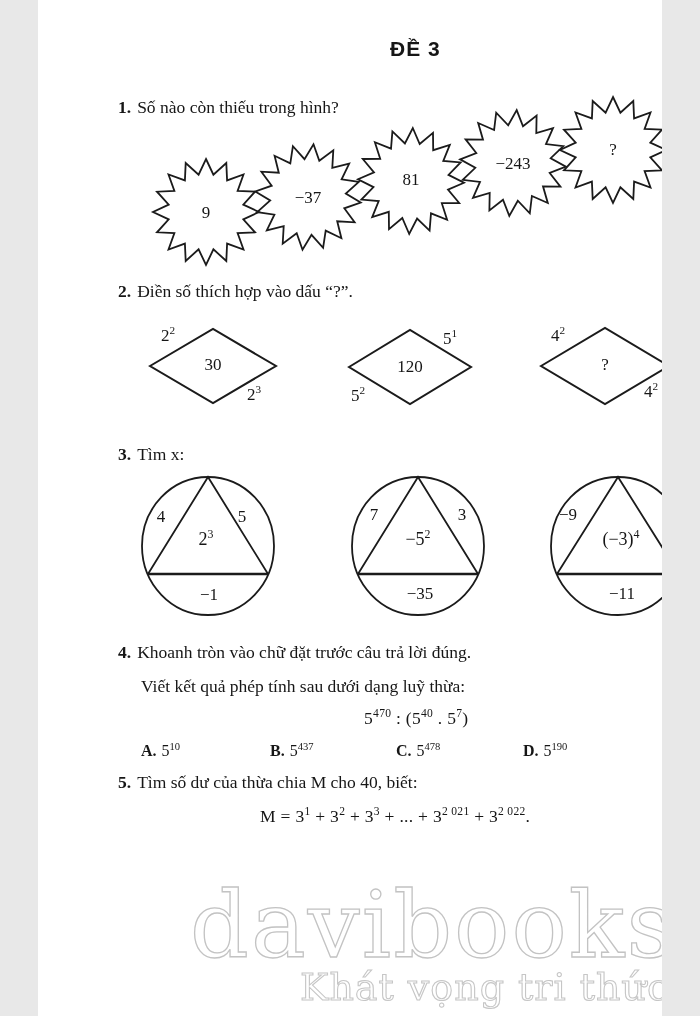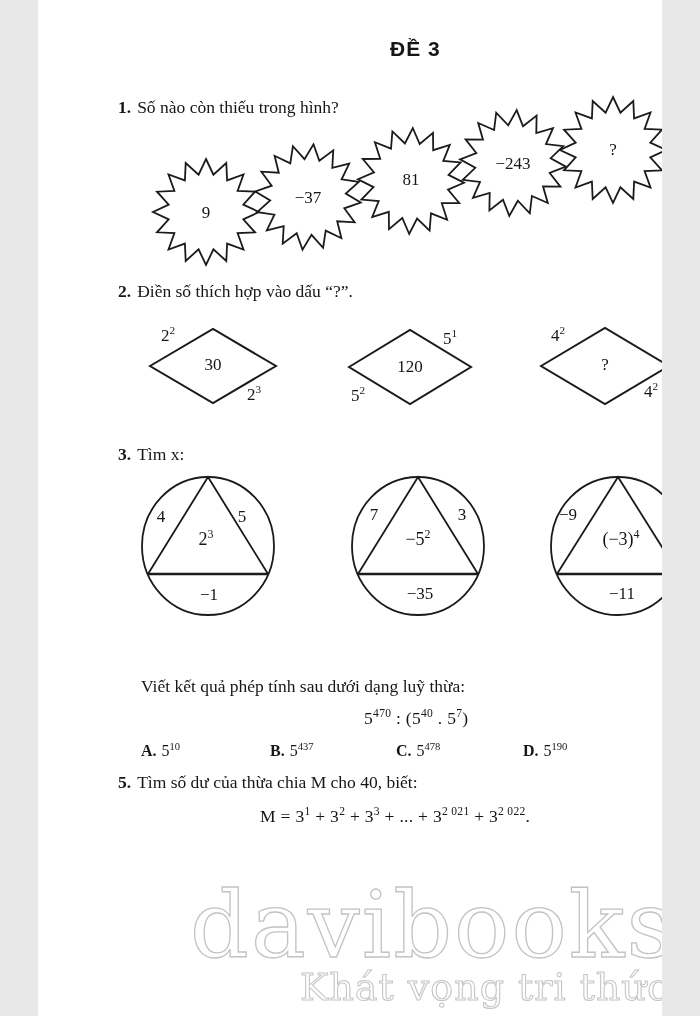--- a/index.html
+++ b/index.html
@@ -115,20 +115,23 @@
     <span class="lbl" style="left:329px;top:39px">3</span>
     <span class="lbl lbl-inner" style="left:285px;top:64px"><span>−5</span><sup>2</sup></span>
     <span class="lbl" style="left:287px;top:118px">−35</span>
 
     <span class="lbl" style="left:435px;top:39px">−9</span>
     <span class="lbl" style="left:534px;top:39px">x</span>
     <span class="lbl lbl-inner" style="left:488px;top:64px"><span>(−3)</span><sup>4</sup></span>
     <span class="lbl" style="left:489px;top:118px">−11</span>
   </div>
 
+  <div class="abs heading" style="left:80px;top:642px">
+    <span class="num">4.</span><span>Khoanh tròn vào chữ đặt trước câu trả lời đúng.</span>
+  </div>
   <div class="abs heading" style="left:103px;top:676px">Viết kết quả phép tính sau dưới dạng luỹ thừa:</div>
 
   <div class="abs formula" style="left:326px;top:708px">
     <span><span>5</span><sup>470</sup></span><span> : (</span><span><span>5</span><sup>40</sup></span><span> . </span><span><span>5</span><sup>7</sup></span><span>)</span>
   </div>
 
   <div class="abs opt" style="left:103px;top:742px">
     <span class="num">A.</span><span><span>5</span><sup>10</sup></span>
   </div>
   <div class="abs opt" style="left:232px;top:742px">

